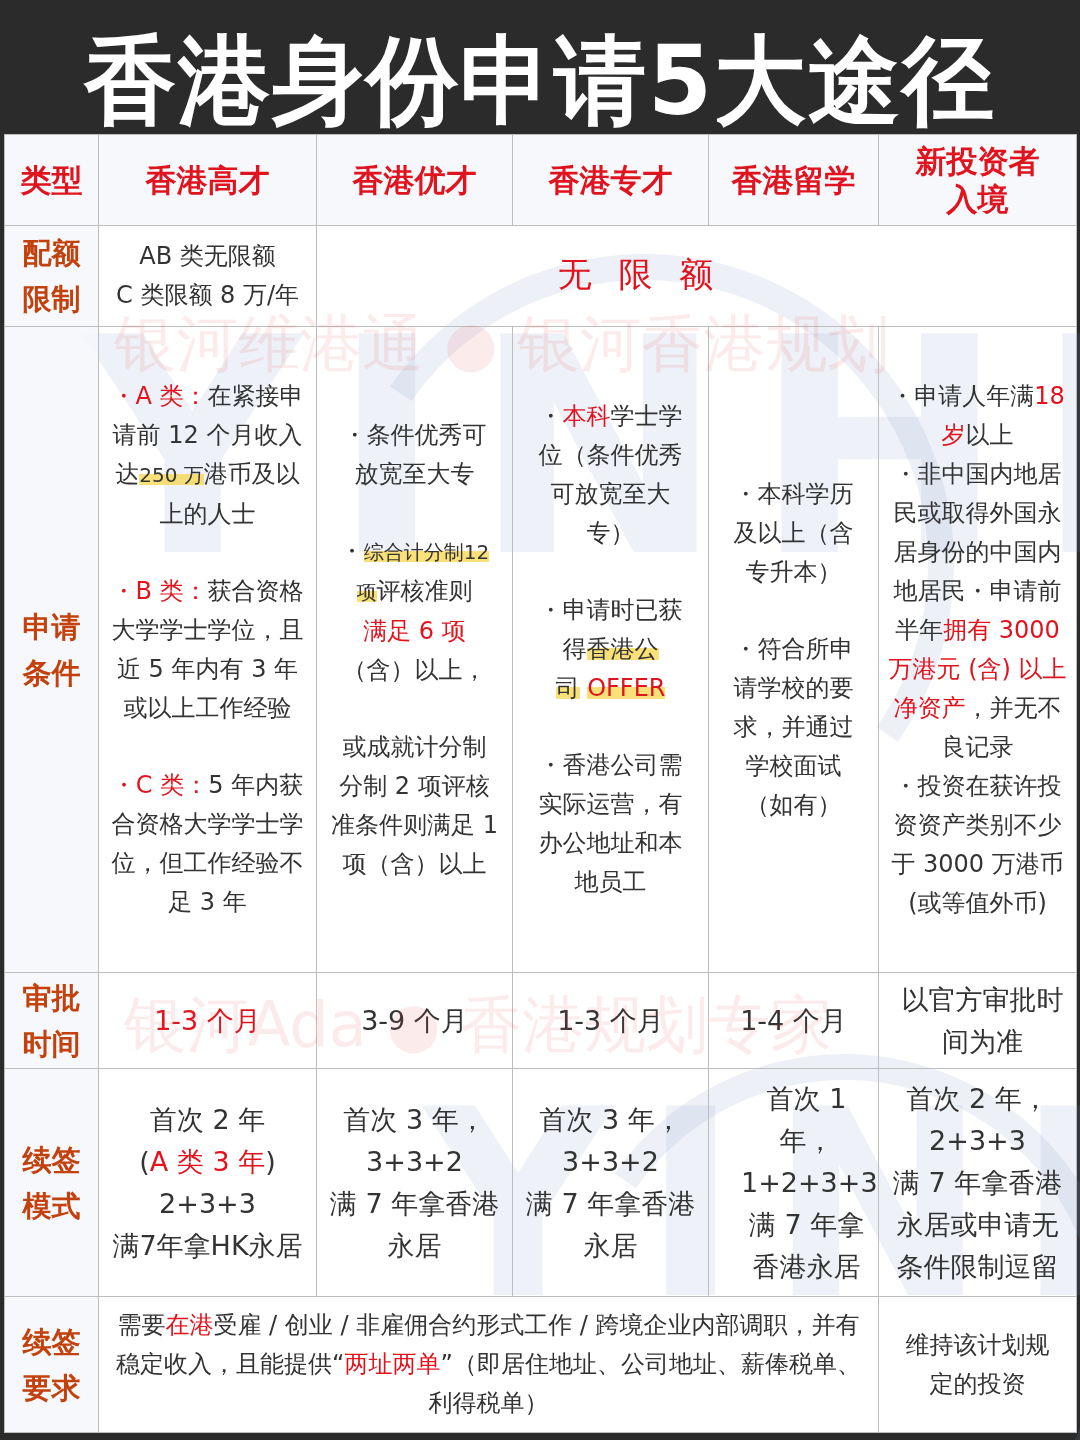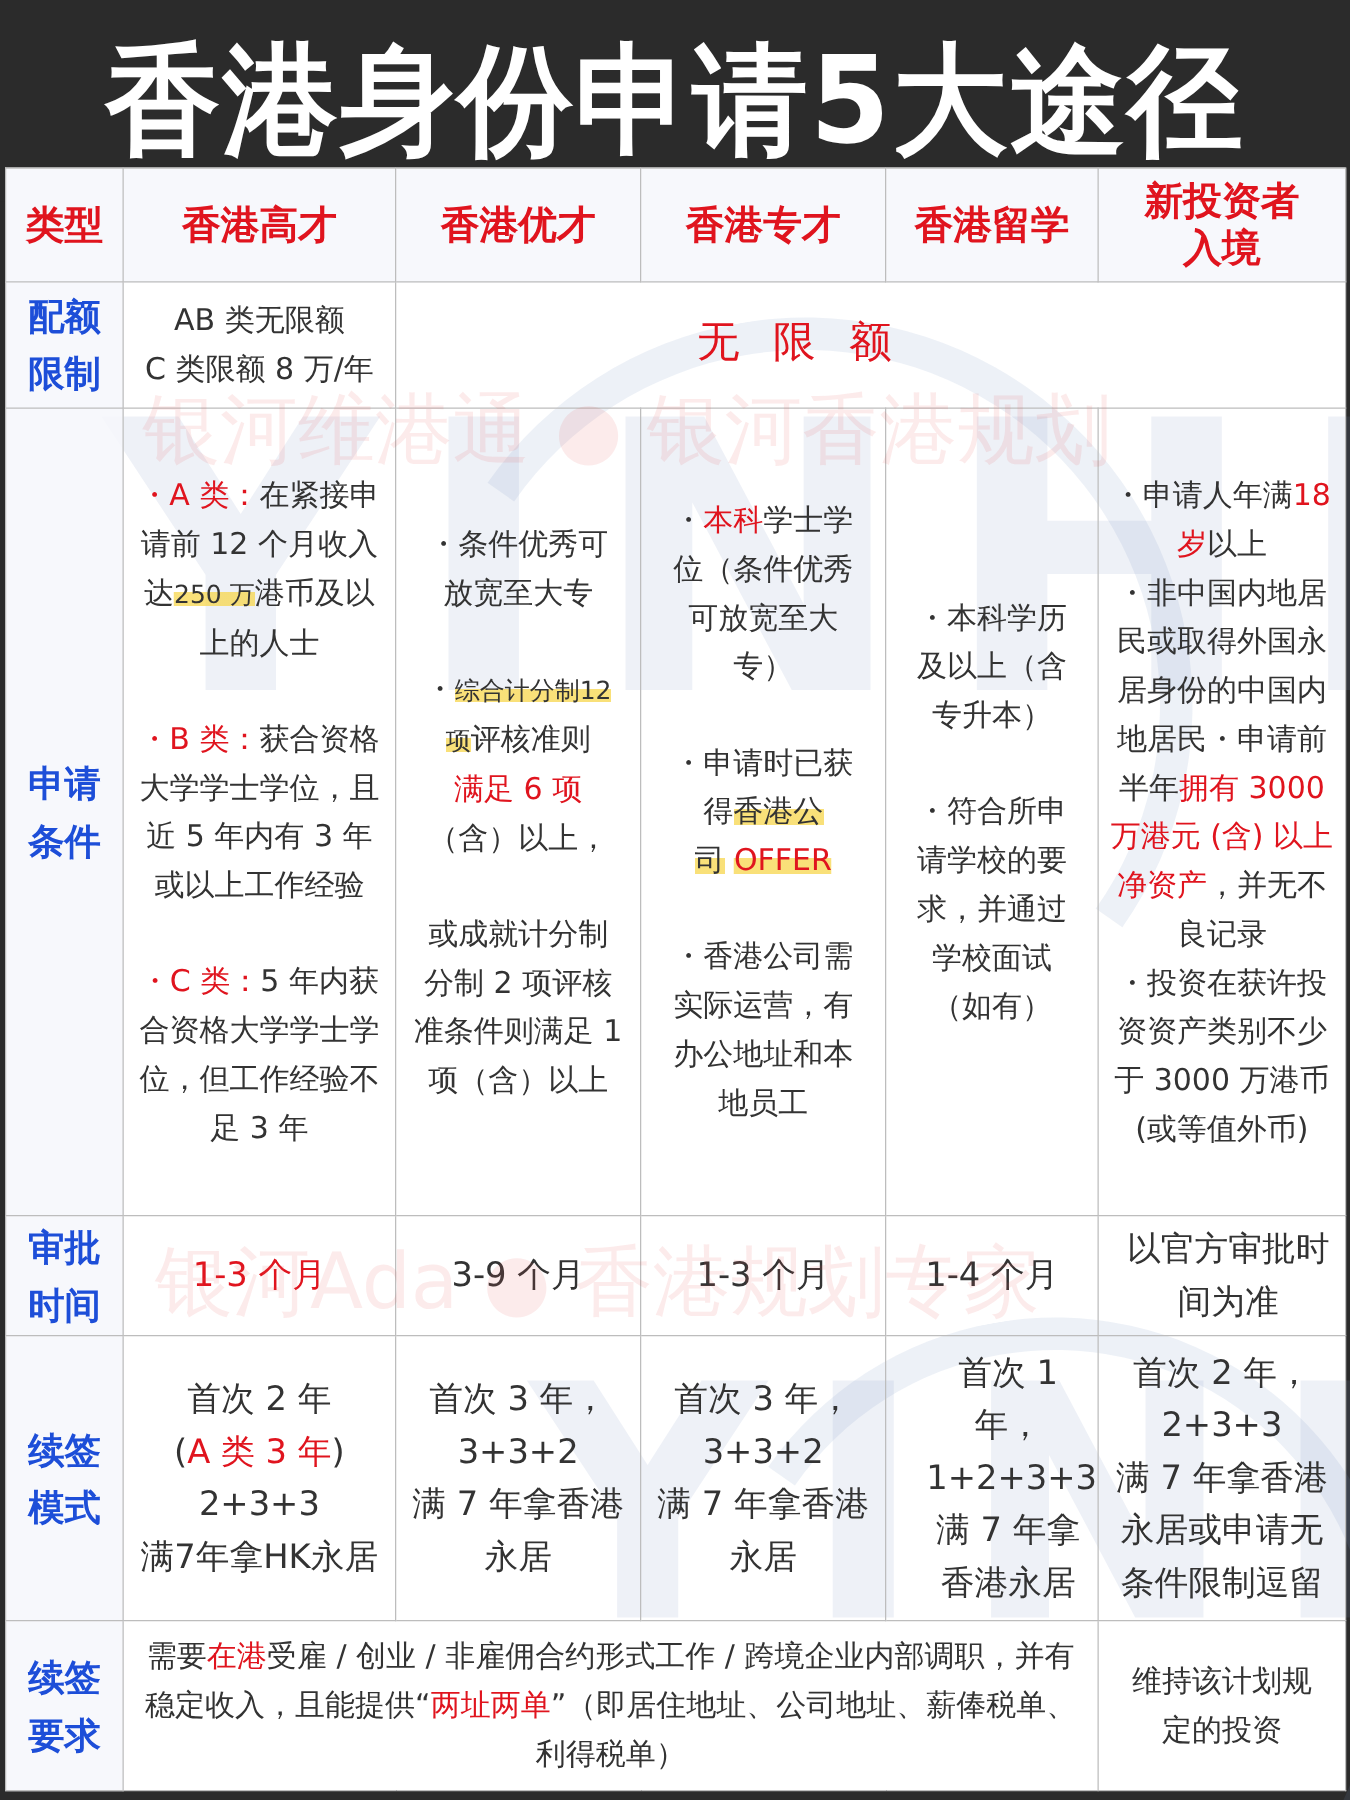--- a/index.html
+++ b/index.html
@@ -44,21 +44,21 @@
     padding: 0 6px;
   }
   th {
     color: #e0141e;
     font-size: 31px;
     line-height: 38px;
     font-weight: bold;
     background: rgba(246,247,251,0.85);
   }
   td.row-head {
-    color: #1d4ed8;
+    color: #c2410c;
     font-weight: bold;
     font-size: 29px;
     line-height: 46px;
     background: rgba(246,247,251,0.85);
   }
   .red { color: #e0141e; }
   .big { font-size: 20px; }
   .hl {
     background: linear-gradient(to bottom, transparent 45%, rgba(247,214,76,0.75) 45%, rgba(247,214,76,0.75) 90%, transparent 90%);
   }

